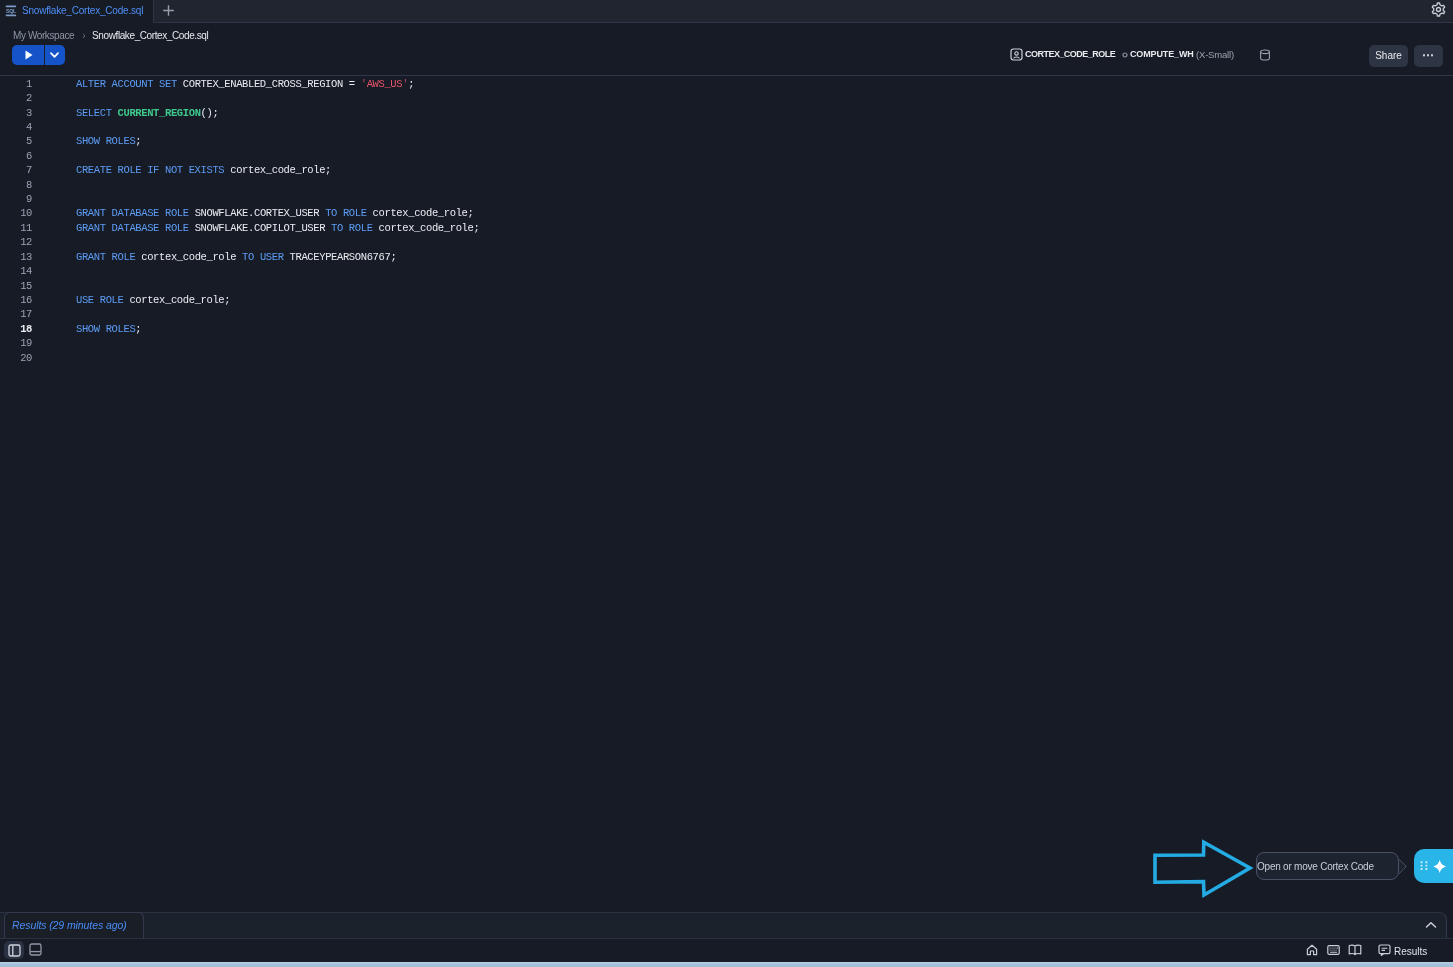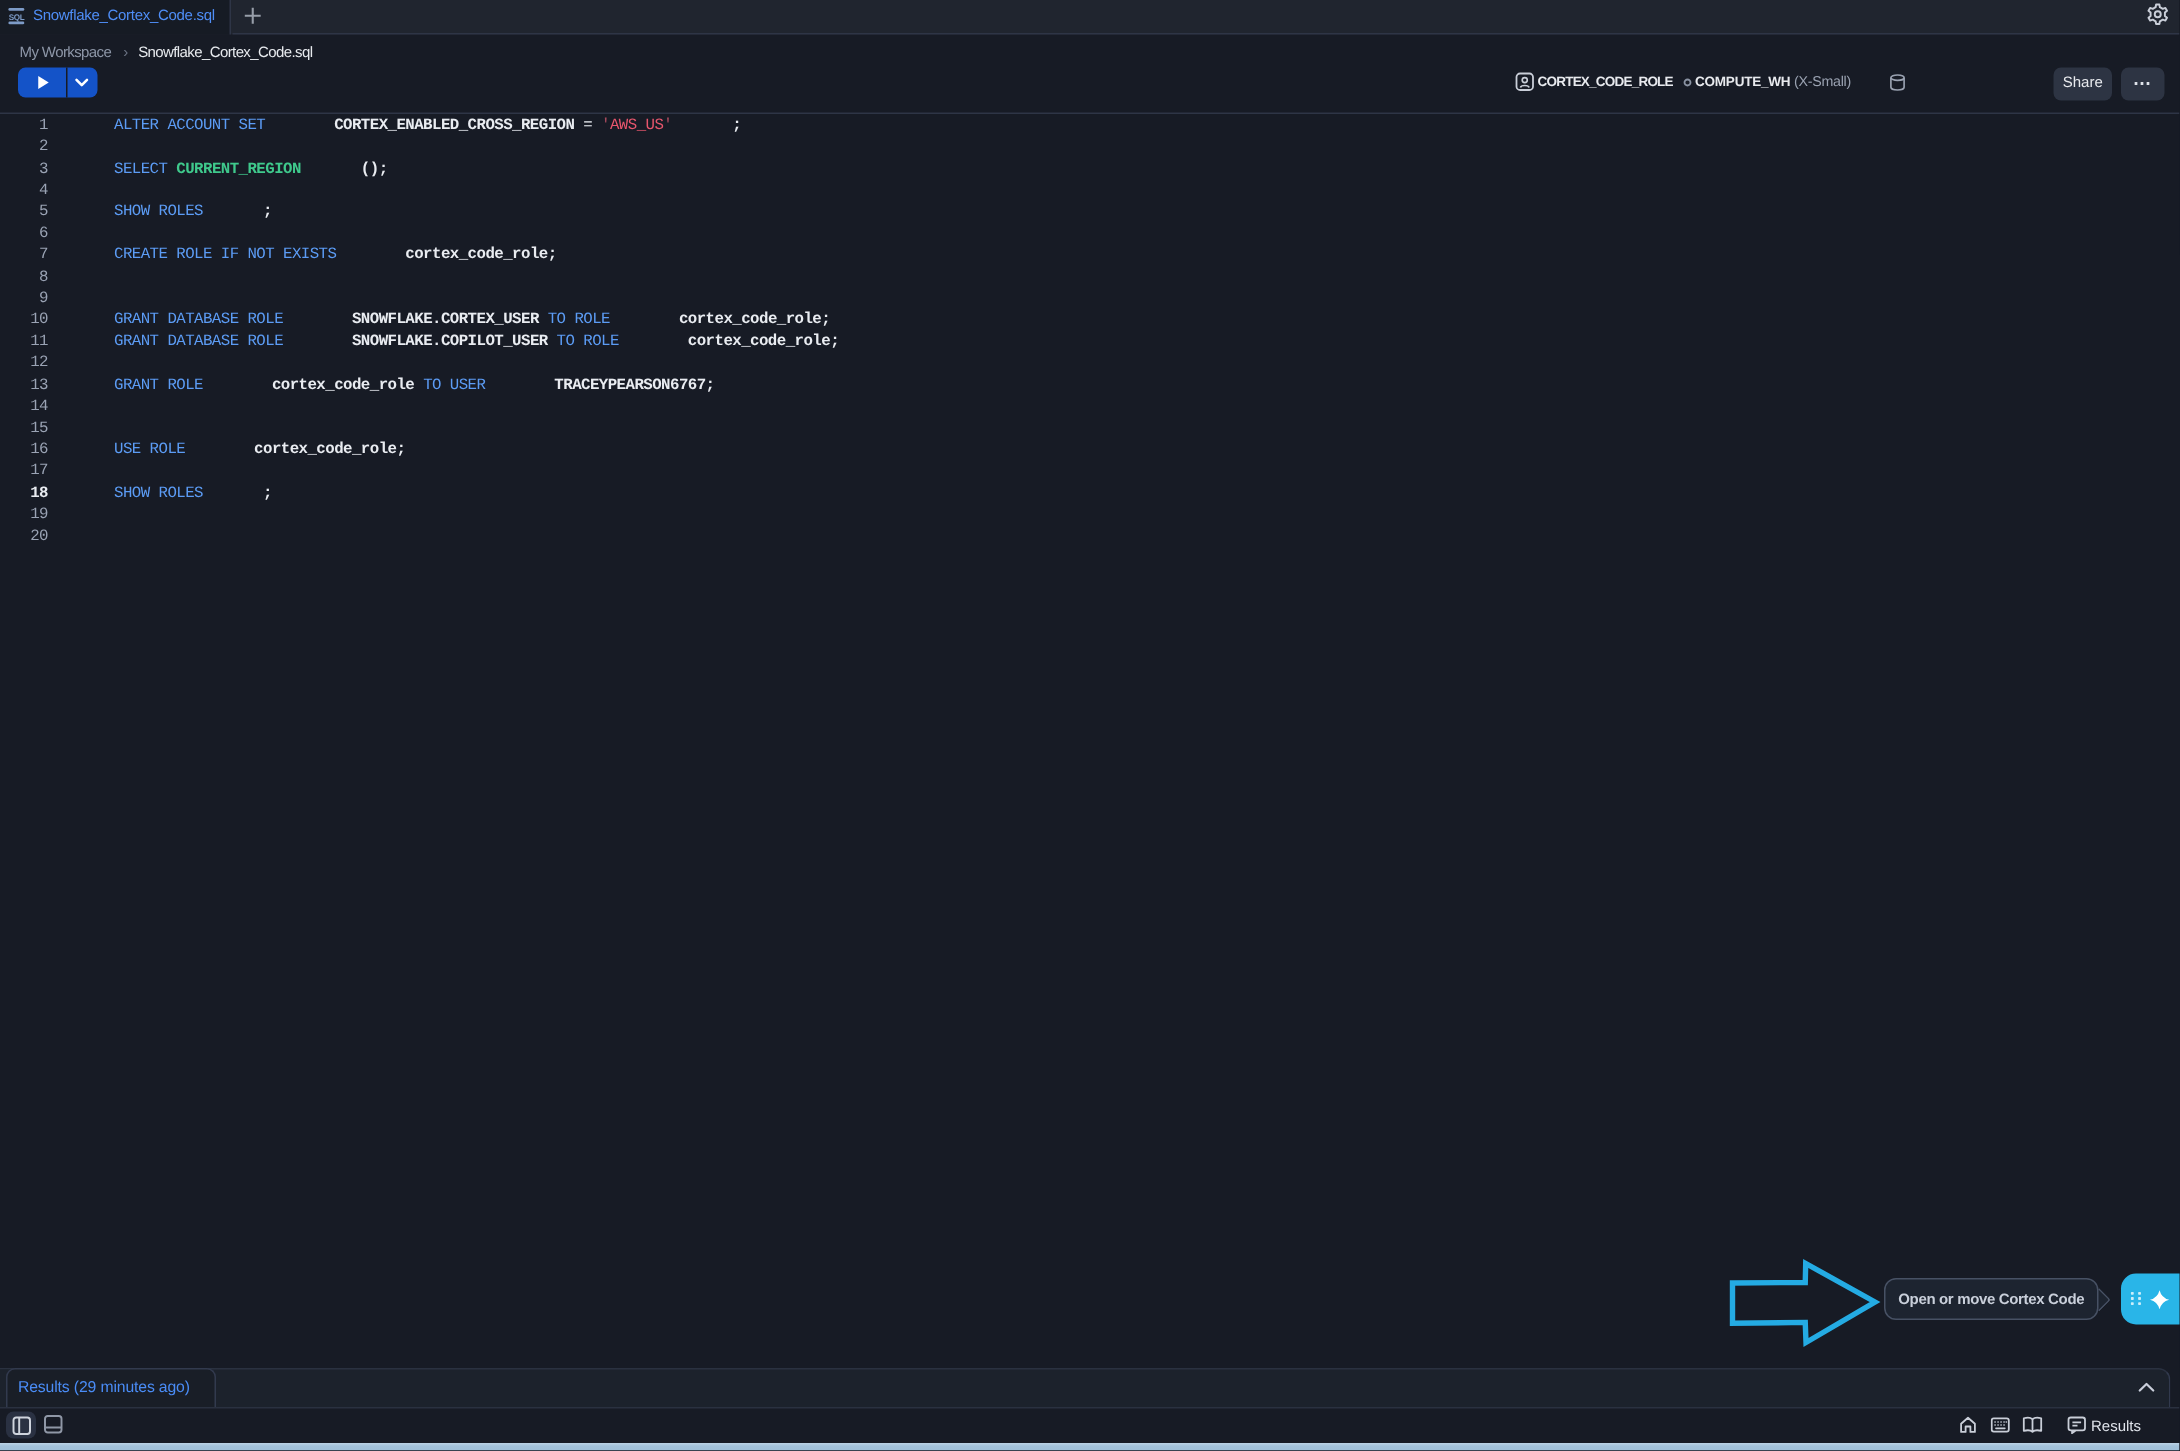--- a/index.html
+++ b/index.html
@@ -32,45 +32,45 @@
   #sharebtn { position:absolute; left:1369px; top:45px; width:39px; height:22px; background:#2d3443; border-radius:5px; color:#e8eaee; font-size:10px; font-weight:normal; text-align:center; line-height:22px; }
   #dotsbtn { position:absolute; left:1414px; top:45px; width:29px; height:22px; background:#2d3443; border-radius:5px; color:#dfe3ea; font-size:12px; font-weight:bold; text-align:center; line-height:20px; letter-spacing:1px; }
   #toolline { position:absolute; top:75px; left:0; width:1453px; height:1px; background:#2e3546; }
 
   
   #editor { position:absolute; top:76px; left:0; width:1453px; height:836px; background:#171b25; }
   pre.code { margin:0; font-family:"Liberation Mono", monospace; font-size:10.5px; line-height:14.42px; letter-spacing:-0.37px; }
   #gut { position:absolute; top:0.7px; left:0; width:32px; text-align:right; color:#9aa3b4; }
   #src { position:absolute; top:0.7px; left:76px; color:#e9ecf1; }
   .k { color:#5c9cf5; font-weight:normal;margin-top:17px; }
-  .i { color:#e9ecf1; font-weight:bold;margin-left:40px; }
+  .i { color:#e9ecf1; font-weight:normal; }
   .f { color:#3fc98c; font-weight:bold;text-align:right; }
   .s { color:#e8566d; }
   .q { color:#a84b5d; }
   .cur { color:#e9ecf1; font-weight:bold; }
 
   
   #band { position:absolute; top:912px; left:0; width:1447px; height:26px; background:#1c222c; border-top:1px solid #2a3140; border-right:1px solid #323a4e; border-top-right-radius:8px; }
-  #rtab { position:absolute; top:912px; left:4px; width:140px; height:26px; background:#191e27; border:1px solid #323a4e; border-bottom:none; border-radius:6px 6px 0 0; }
+  #rtab { position:absolute; top:912px; left:4px; width:140px; height:26px; background:#191e27; border:1px solid #323a4e; border-bottom:none; border-radius:6px 6px 0 0;font-style:italic; }
   #rtab span { position:absolute; left:7px; top:7px; font-size:10.5px; line-height:11px; letter-spacing:-0.09px; color:#4a8cf6; white-space:nowrap; }
   #collapse { position:absolute; left:1424px; top:920px; }
 
   
   #status { position:absolute; top:938px; left:0; width:1453px; height:24px; background:#171b25; border-top:1px solid #2a3140; }
   #lay1 { position:absolute; left:4px; top:941px; width:20px; height:18px; background:#2a3142; border-radius:5px; }
   #lay1 svg { position:absolute; left:3.5px; top:2.5px; }
   #lay2 { position:absolute; left:29px; top:943px; }
   .ric { position:absolute; top:944px; }
   #fbtext { position:absolute; left:1394px; top:946px; font-size:10px; line-height:11px; color:#dfe3ea; }
 
   #strip { position:absolute; top:962px; left:0; width:1453px; height:5px; background:linear-gradient(#bcd3e5 0px, #a3c2da 2px, #9fbfd8 100%); }
 
   
   #arrow { position:absolute; left:1148px; top:835px; }
-  #tip { position:absolute; left:1256px; top:852px; width:143px; height:28px; background:#1d2430; border:1px solid #475164; border-radius:8px; color:#c9cfda; font-size:10px; font-weight:bold; letter-spacing:-0.23px; text-align:center; line-height:27px; white-space:nowrap; }
+  #tip { position:absolute; left:1256px; top:852px; width:143px; height:28px; background:#1d2430; border:1px solid #475164; border-radius:8px; color:#c9cfda; font-size:10px; font-weight:normal; letter-spacing:-0.23px; line-height:27px; white-space:nowrap; }
   #tipquill { position:absolute; left:1394px; top:861px; width:11px; height:11px; background:#1d2430; border-top:1px solid #475164; border-right:1px solid #475164; transform:rotate(45deg); border-top-right-radius:2px; }
   #fab { position:absolute; left:1414px; top:849px; width:45px; height:34px; background:#29b5e8; border-radius:10px 0 0 10px; }
 </style>
 </head>
 <body>
 
 <div id="tabbar"></div>
 <div id="tabline"></div>
 <div id="tab1">
   <svg class="ticon" style="left:5px; top:4.5px;" width="12" height="12" viewBox="0 0 12 12">

